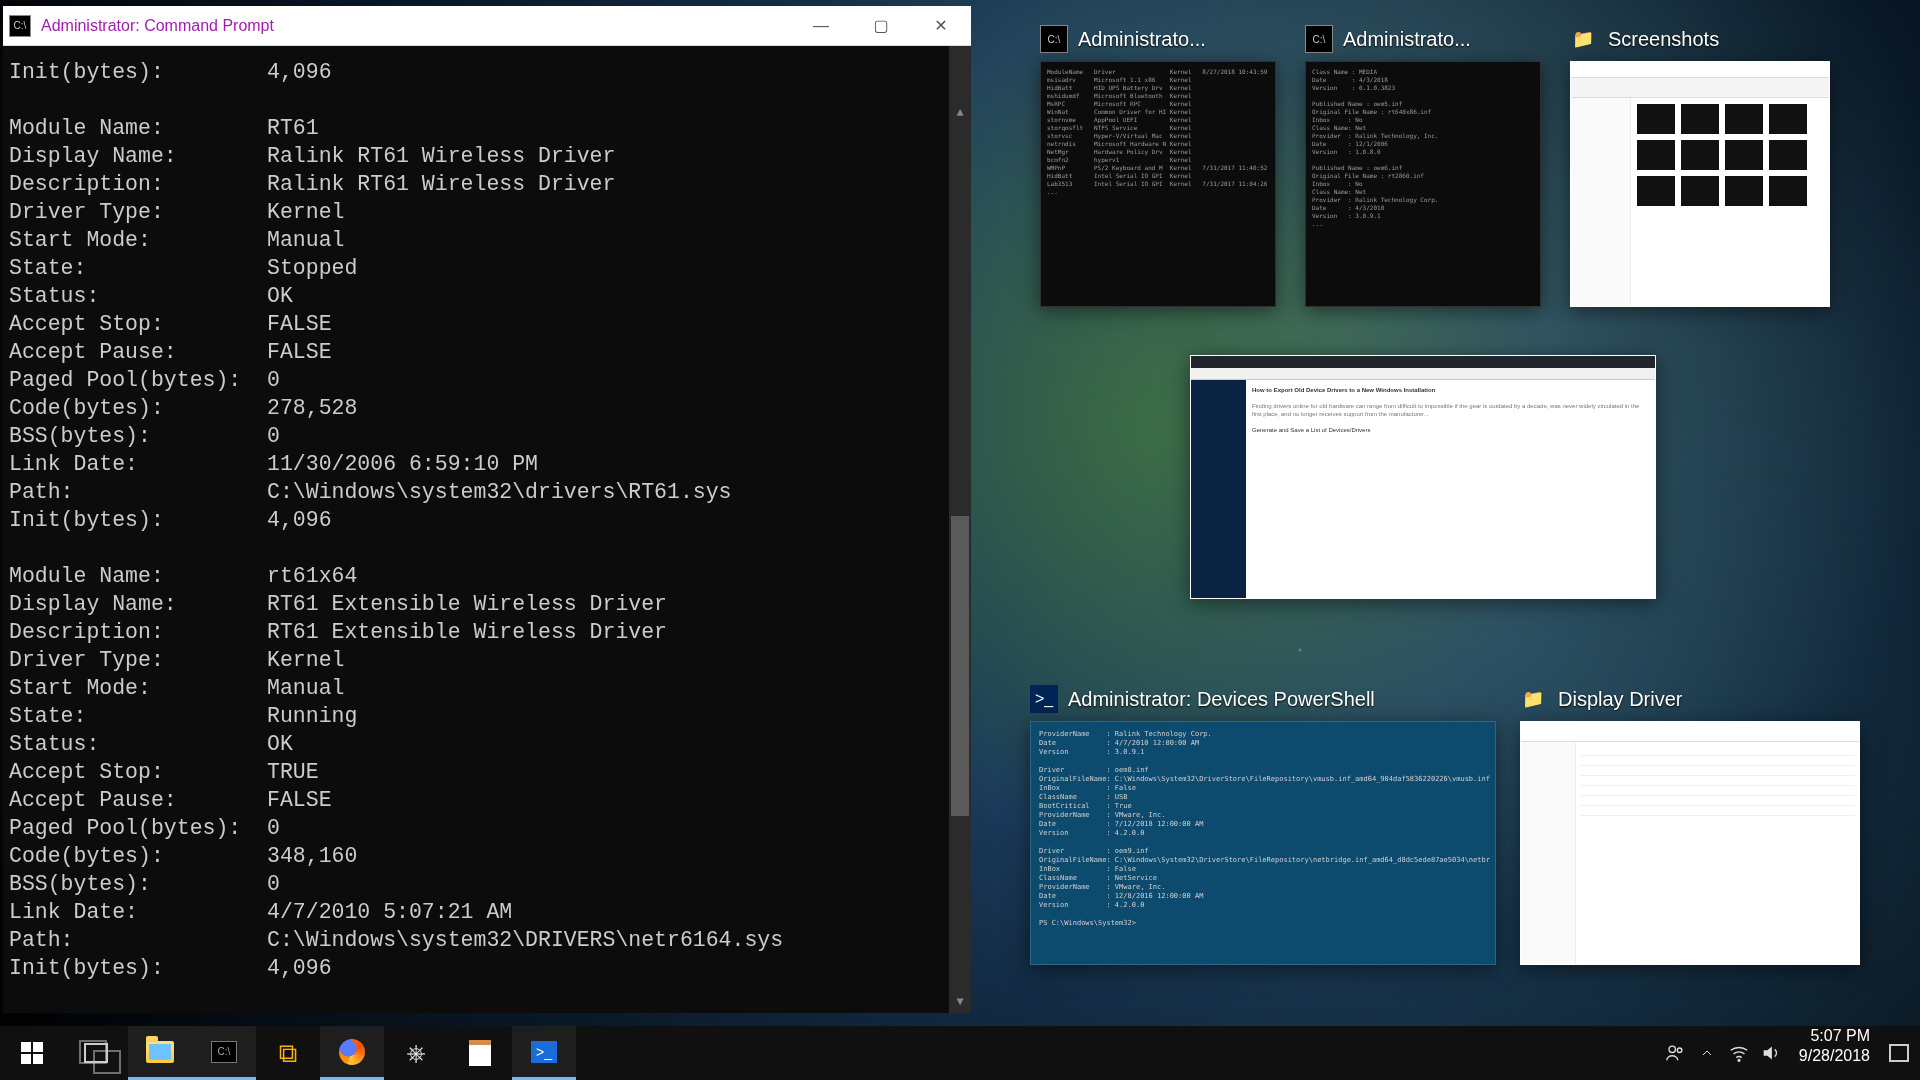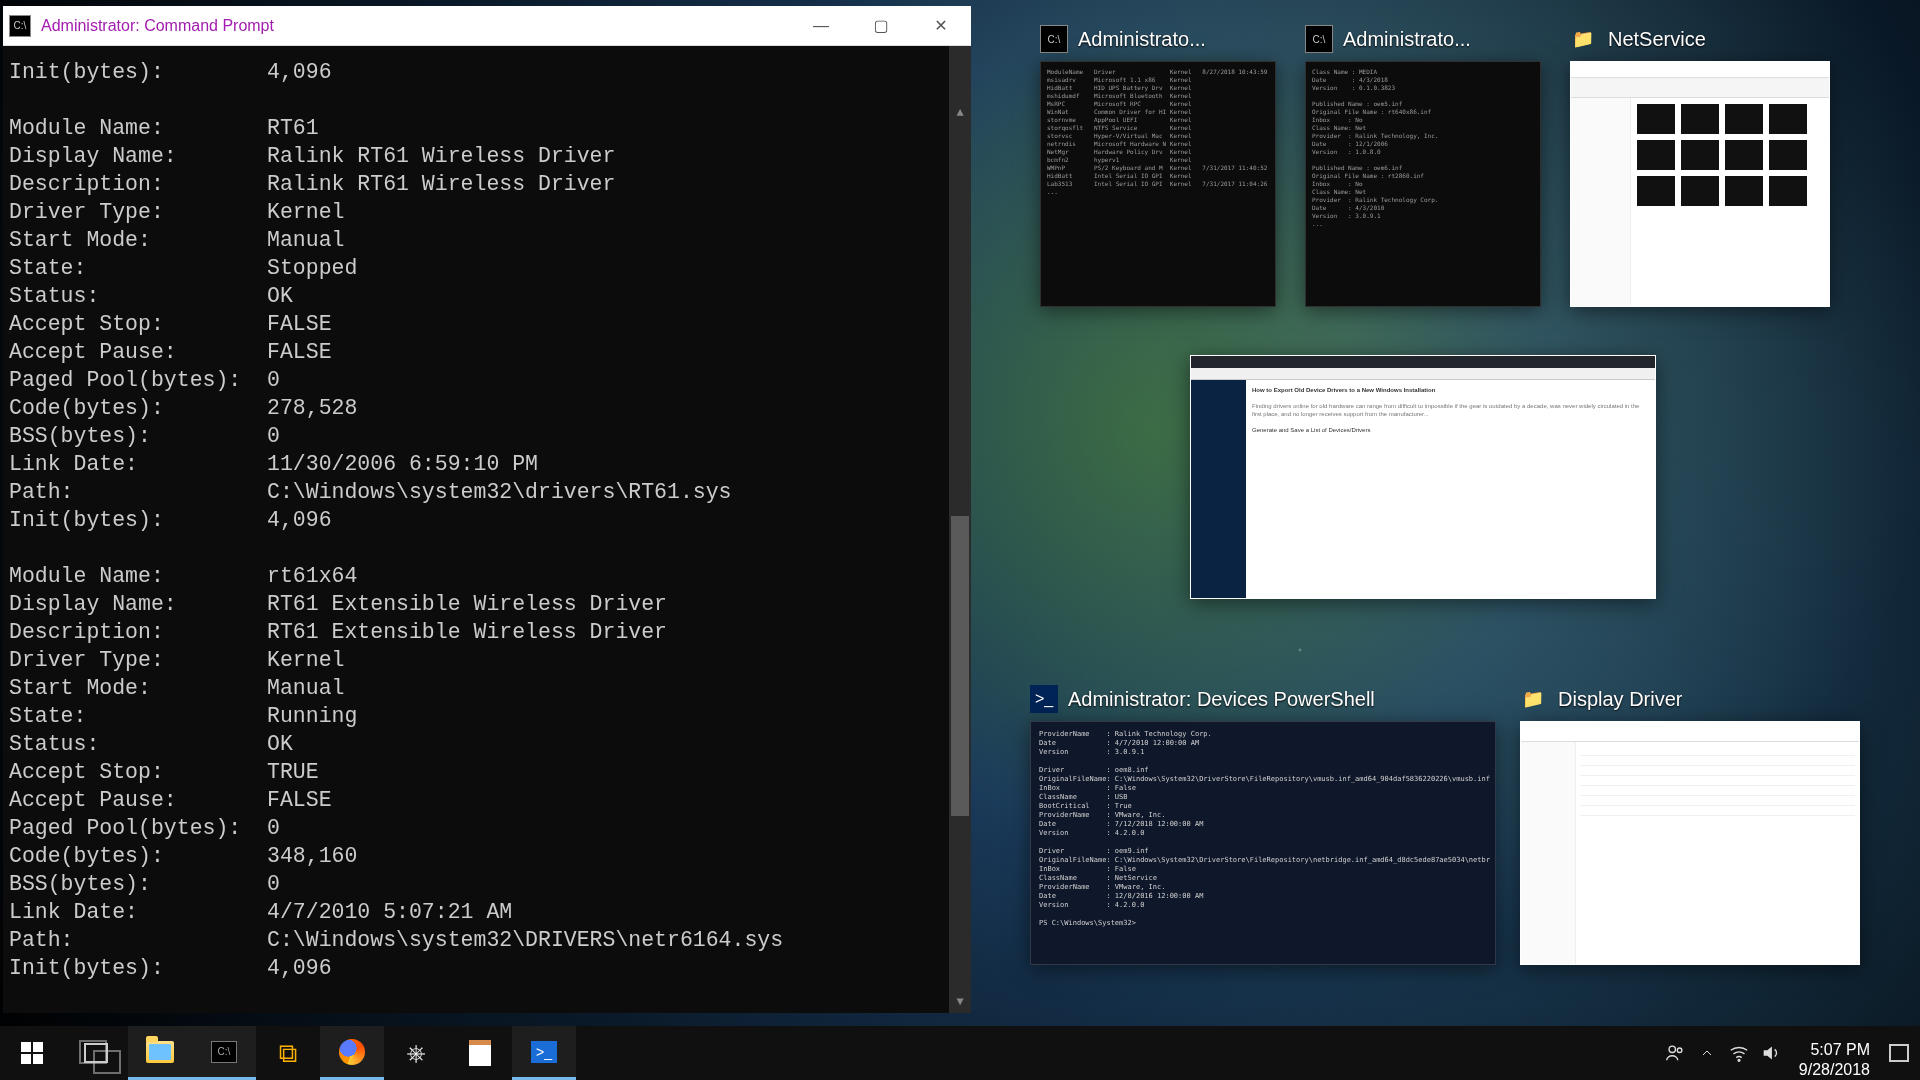--- a/index.html
+++ b/index.html
@@ -71,37 +71,37 @@
   .thumb-explorer .exp-body{display:flex;height:calc(100% - 36px);}
   .thumb-explorer .exp-side{width:60px;background:#fafafa;border-right:1px solid #eee;}
   .thumb-explorer .exp-main{flex:1;background:#fff;display:flex;flex-wrap:wrap;gap:6px;padding:6px;align-content:flex-start;}
   .thumb-explorer .tile{width:38px;height:30px;background:#111;}
   .thumb-firefox{background:#fff;}
   .thumb-firefox .ff-tabs{height:12px;background:#22252b;}
   .thumb-firefox .ff-url{height:12px;background:#f0f0f0;border-bottom:1px solid #ccc;}
   .thumb-firefox .ff-body{display:flex;height:calc(100% - 24px);}
   .thumb-firefox .ff-side{width:55px;background:#0b2342;}
   .thumb-firefox .ff-main{flex:1;background:#fff;padding:6px;font-size:6px;color:#333;line-height:8px;}
-  .thumb-ps{background:#0f172a;font-family:Consolas,monospace;font-size:7px;line-height:9px;color:#d0d0d0;padding:8px;white-space:pre;}
+  .thumb-ps{background:#0c4a6e;font-family:Consolas,monospace;font-size:7px;line-height:9px;color:#d0d0d0;padding:8px;white-space:pre;}
   .thumb-dd{background:#fff;}
   .thumb-dd .dd-top{height:20px;background:#fff;border-bottom:1px solid #ddd;}
   .thumb-dd .dd-body{display:flex;height:calc(100% - 20px);}
   .thumb-dd .dd-side{width:55px;background:#fafafa;border-right:1px solid #eee;}
   .thumb-dd .dd-main{flex:1;background:#fff;padding:4px;font-size:6px;color:#333;}
   .thumb-dd .row{height:10px;border-bottom:1px solid #f0f0f0;}
 
   
   .taskbar {
     position:absolute; left:0; right:0; bottom:0; height:54px; background:#101010;
     display:flex; align-items:center; color:#fff; z-index:10;
   }
   .tb-left{display:flex;align-items:center;height:100%;}
   .tb-btn{width:64px;height:100%;display:flex;align-items:center;justify-content:center;}
   .tb-btn.active{border-bottom:3px solid #76b9ed;background:rgba(255,255,255,.06);}
-  .tb-right{margin-left:auto;display:flex;align-items:flex-end;height:100%;gap:4px;padding-right:6px;}
+  .tb-right{margin-left:auto;display:flex;align-items:flex-start;height:100%;gap:4px;padding-right:6px;}
   .tray-ico{width:28px;height:54px;display:flex;align-items:center;justify-content:center;color:#ddd;font-size:18px;}
   .clock{font-size:16px;line-height:20px;text-align:right;padding:0 10px;}
   .notif{width:30px;height:54px;display:flex;align-items:center;justify-content:center;}
   .notif-box{width:20px;height:18px;border:2px solid #ccc;}
 
   
   .i-start{width:22px;height:22px;display:grid;grid-template:1fr 1fr/1fr 1fr;gap:2px;}
   .i-start span{background:#fff;}
   .i-task{width:24px;height:20px;border:2px solid #ccc;position:relative;}
   .i-task::before,.i-task::after{content:"";position:absolute;border:2px solid #ccc;width:24px;height:20px;}
@@ -219,21 +219,21 @@
 Class Name: Net
 Provider  : Ralink Technology Corp.
 Date      : 4/3/2010
 Version   : 3.0.9.1
 ...</div>
   </div>
 
   <div class="tv-item" style="left:540px;top:0;width:280px">
     <div class="tv-head">
       <div class="tv-ico ico-folder">📁</div>
-      <div class="tv-title">NetService</div>
+      <div class="tv-title">Screenshots</div>
     </div>
     <div class="tv-thumb thumb-explorer" style="width:260px;height:246px">
       <div class="exp-top"></div>
         <div class="exp-ribbon"></div>
       <div class="exp-body">
           <div class="exp-side"></div>
         <div class="exp-main">
           <div class="tile"></div>
             <div class="tile"></div>
             <div class="tile"></div>

